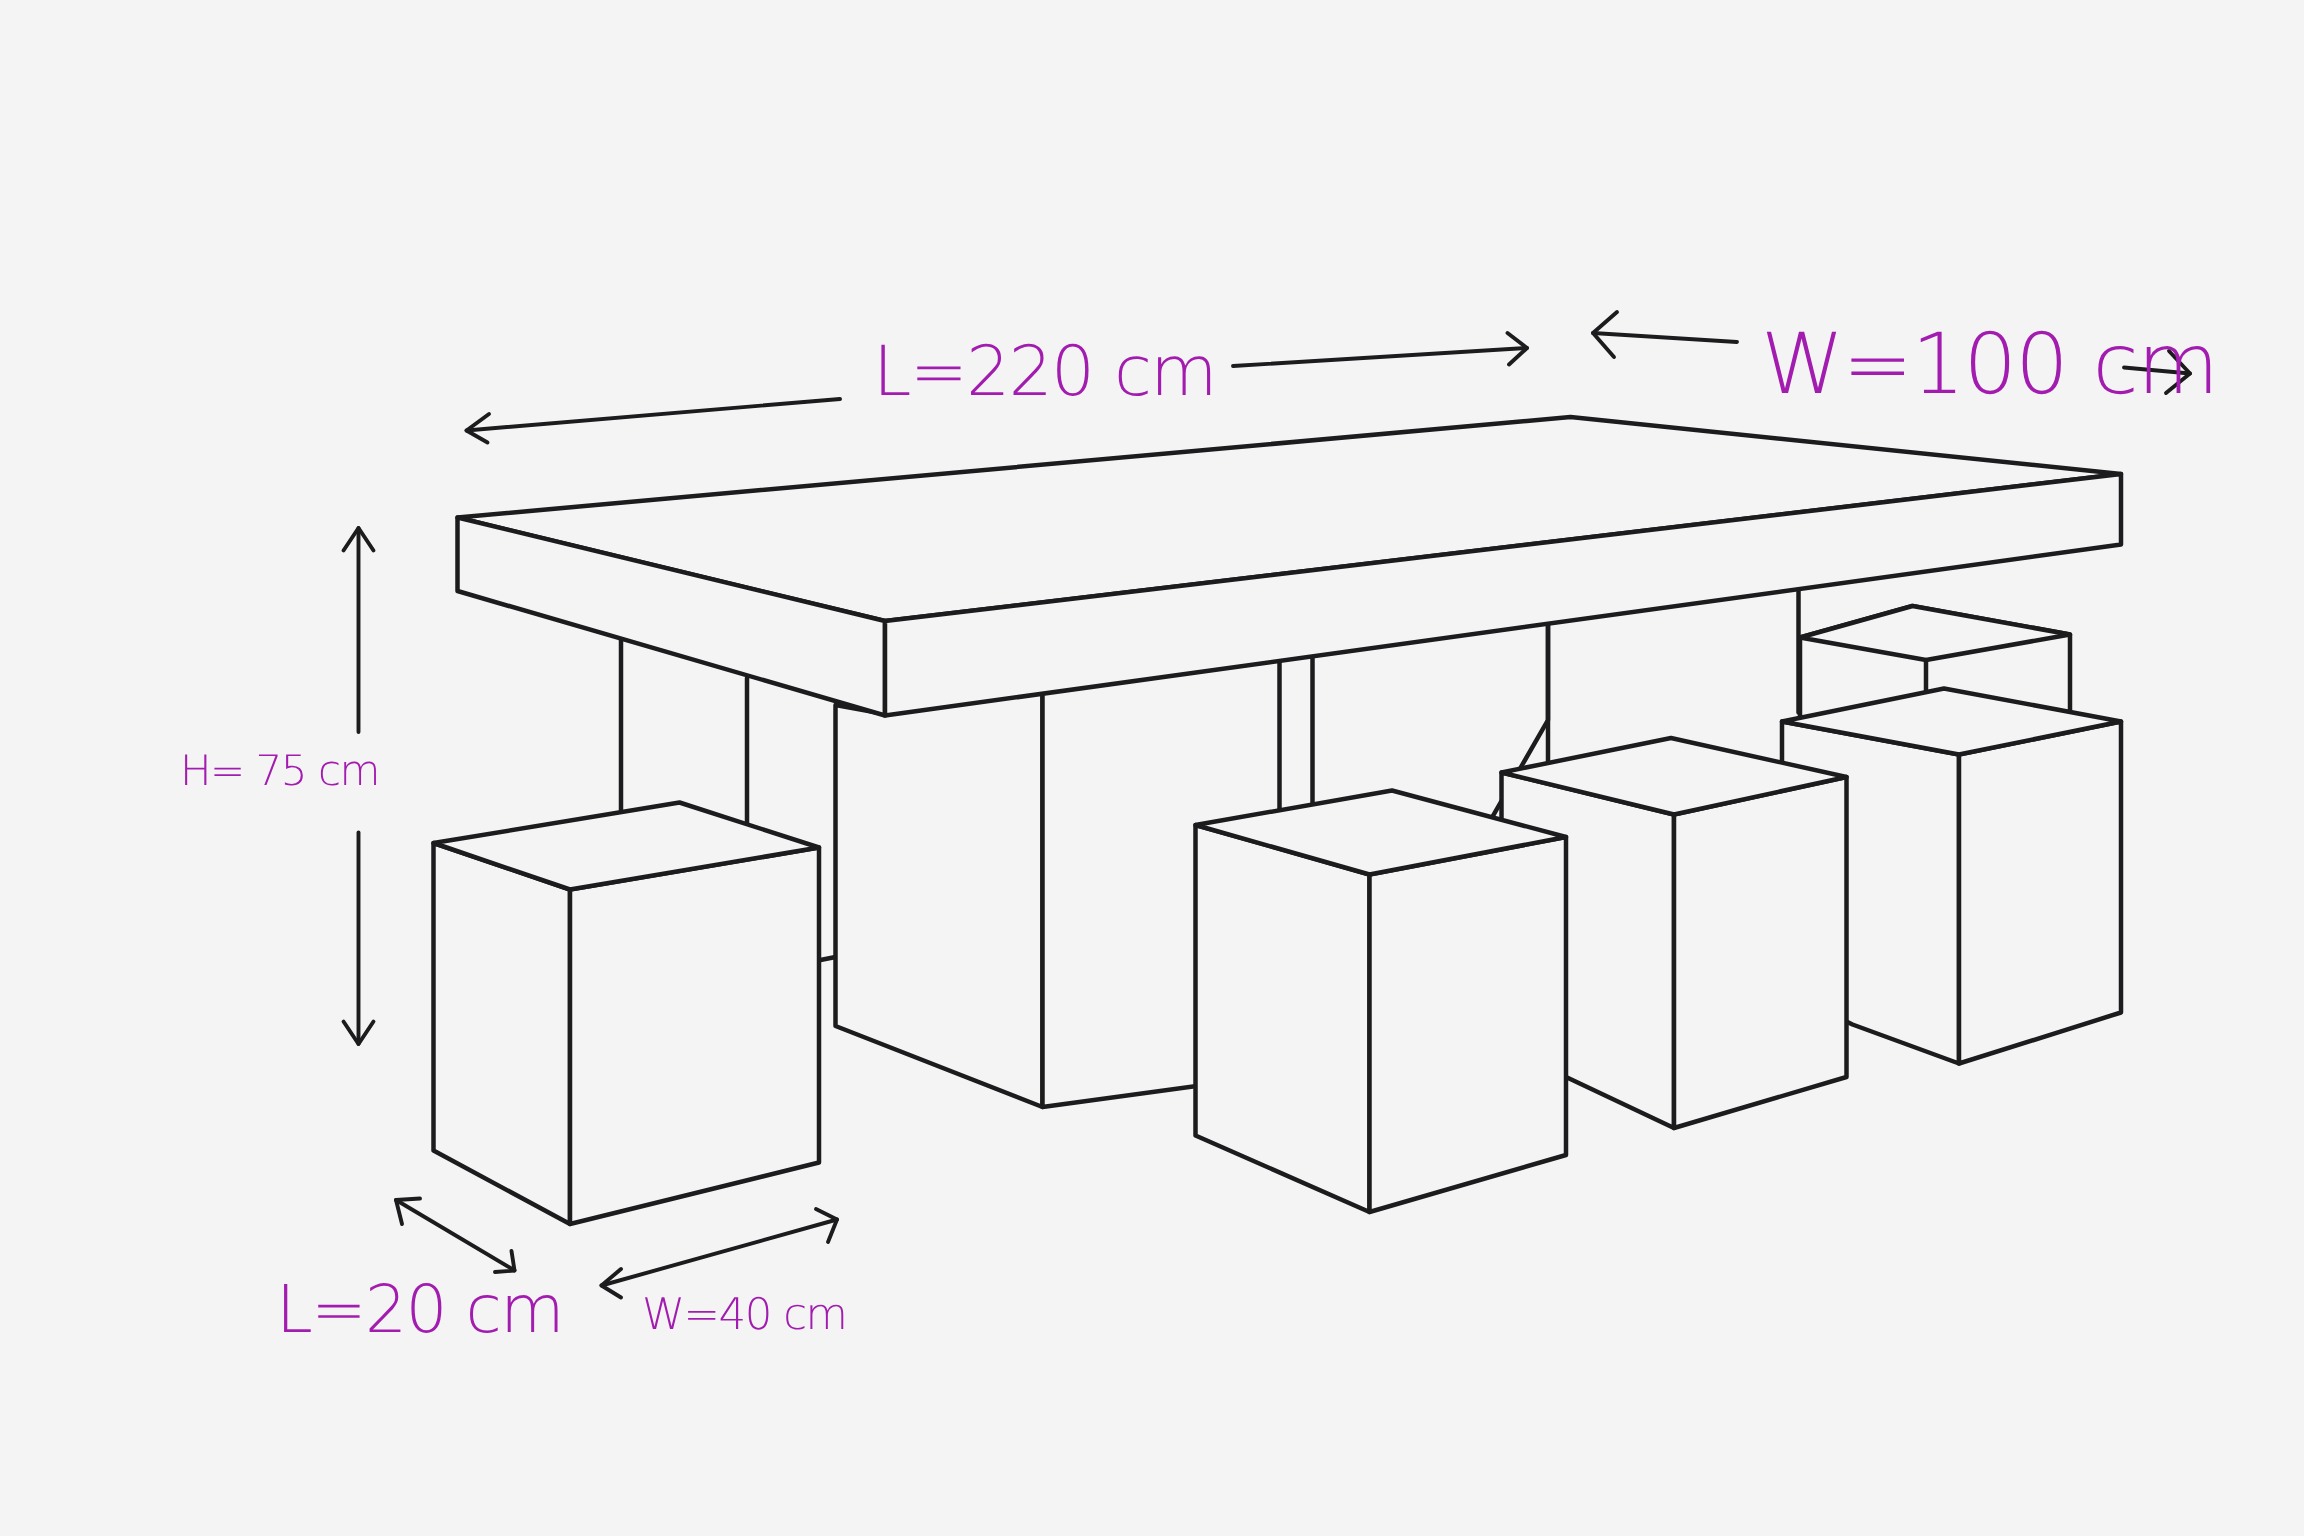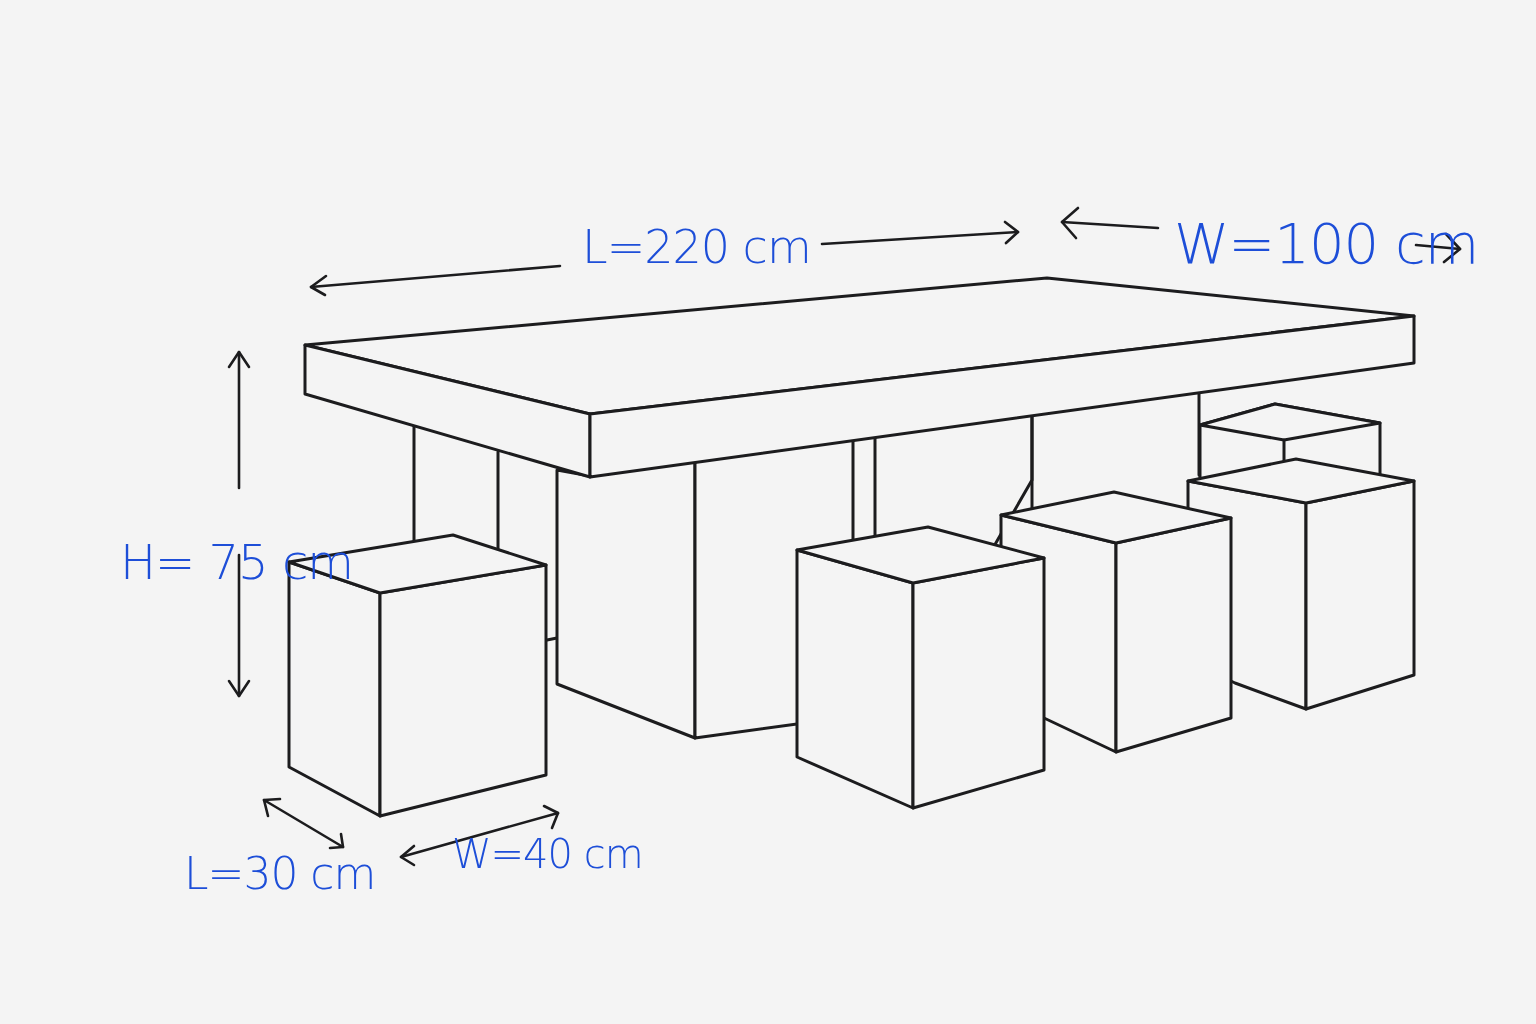--- a/index.html
+++ b/index.html
@@ -2,21 +2,21 @@
 <html><head>
   <meta charset="utf-8">
   <style>
     html, body { margin: 0; padding: 0; background: #f4f4f4; }
     body { width: 1536px; height: 1024px; position: relative; overflow: hidden; }
     #diagram { position: absolute; left: 0; top: 0; width: 1536px; height: 1024px; }
     .ln { fill: none; stroke: #1c1c1e; stroke-width: 3; stroke-linejoin: round; stroke-linecap: round; }
     .face { fill: #f4f4f4; stroke: #1c1c1e; stroke-width: 3; stroke-linejoin: round; }
     .arrow { fill: none; stroke: #1c1c1e; stroke-width: 2.6; stroke-linecap: round; stroke-linejoin: round; }
     .label {
-      position: absolute; white-space: nowrap; color: #1d4ed8;
+      position: absolute; white-space: nowrap; color: #a21caf;
       font-family: "DejaVu Sans", sans-serif; font-weight: 300; letter-spacing: -1px;
       line-height: 1;
     }
   </style>
 </head>
 <body>
 
 <svg id="diagram" viewBox="0 0 1536 1024" xmlns="http://www.w3.org/2000/svg">
 
   <g>
@@ -92,15 +92,15 @@
   </g>
   <g>
     <line class="arrow" x1="401" y1="857" x2="558" y2="813"></line>
     <polyline class="arrow" points="414,846 401,857 414,865"></polyline>
     <polyline class="arrow" points="544,806 558,813 552,828"></polyline>
   </g>
 </svg>
 
 <div class="label" style="left:582px; top:224px; font-size:46px;">L=220 cm</div>
 <div class="label" style="left:1174px; top:216px; font-size:56px;">W=100 cm</div>
-<div class="label" style="left:120px; top:500px; font-size:48px;margin-top:38px;">H= 75 cm</div>
-<div class="label" style="left:184px; top:852px; font-size:44px;">L=30 cm</div>
-<div class="label" style="left:428px; top:834px; font-size:40px;margin-left:24px;">W=40 cm</div>
+<div class="label" style="left:120px; top:500px; font-size:28px;">H= 75 cm</div>
+<div class="label" style="left:184px; top:852px; font-size:44px;">L=20 cm</div>
+<div class="label" style="left:428px; top:862px; font-size:29px;">W=40 cm</div>
 
 </body></html>

